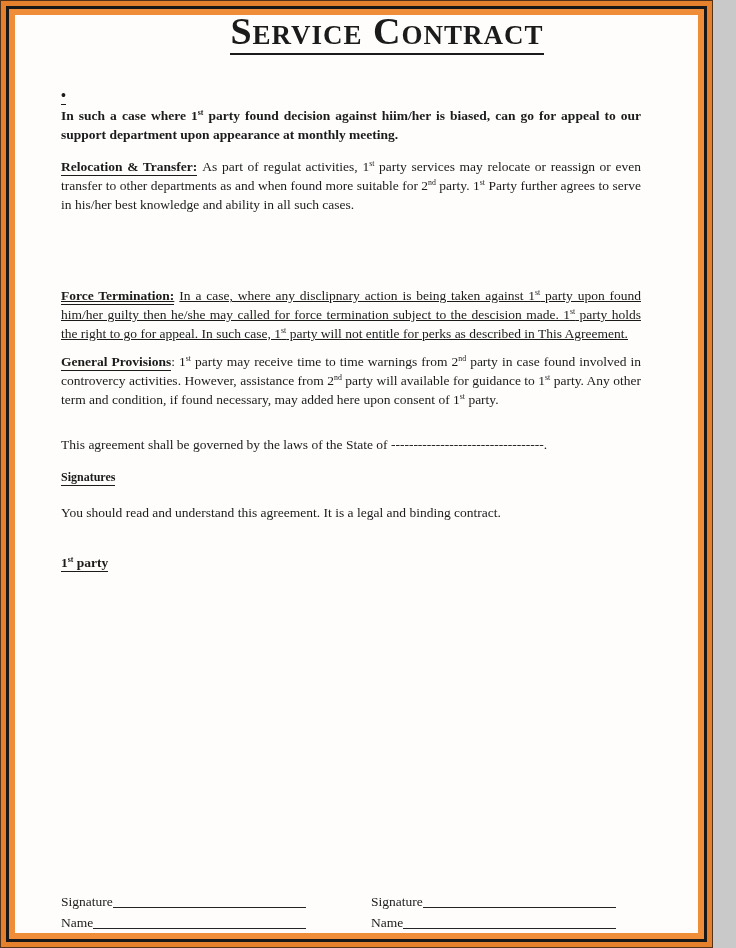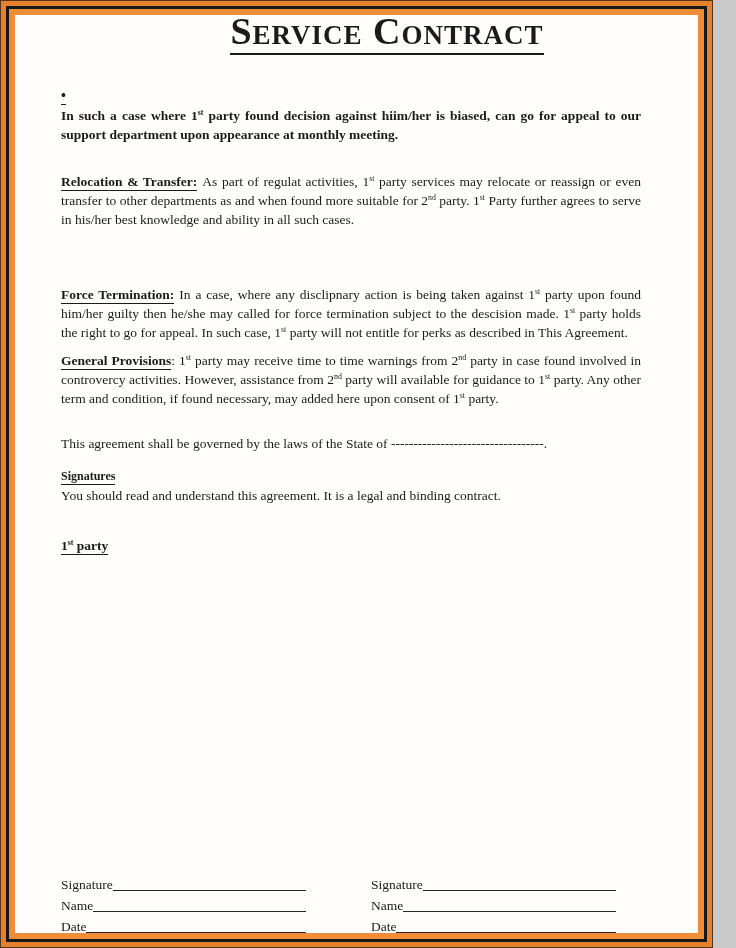--- a/index.html
+++ b/index.html
@@ -48,26 +48,26 @@
   .para {
     font-size: 13.5px;
     line-height: 19px;
     text-align: justify;
   }
   .lead { font-weight: bold; }
   .lead.sp { margin-right: 5px; }
 
   .bullet-line { margin-top: 35px; line-height: 16px; font-size: 14px; font-weight: bold; }
   .appeal { margin-top: 2px; font-weight: bold; }
-  .relocation { margin-top: 28px; }
-  .force { margin-top: 56px; }
+  .relocation { margin-top: 13px; }
+  .force { margin-top: 72px; text-decoration: underline; }
   .general { margin-top: 9px; }
   .governing { margin-top: 26px; text-align: left; }
   .sig-heading { margin-top: 14px; font-size: 12px; line-height: 19px; font-weight: bold; }
-  .notice { margin-top: 0; text-align: left; }
+  .notice { margin-top: 16px; text-align: left; }
 
   .two-col { display: flex; }
   .col-left { width: 310px; flex: 0 0 310px; }
   .col-right { flex: 1; }
 
   .party-headings { margin-top: 31px; font-size: 13.5px; line-height: 19px; font-weight: bold; flex-direction: column; }
   .sig-row-band { font-size: 13.5px; line-height: 19px; }
   .band-1 { margin-top: 29px; }
   .band-n { margin-top: 2px; }
 

